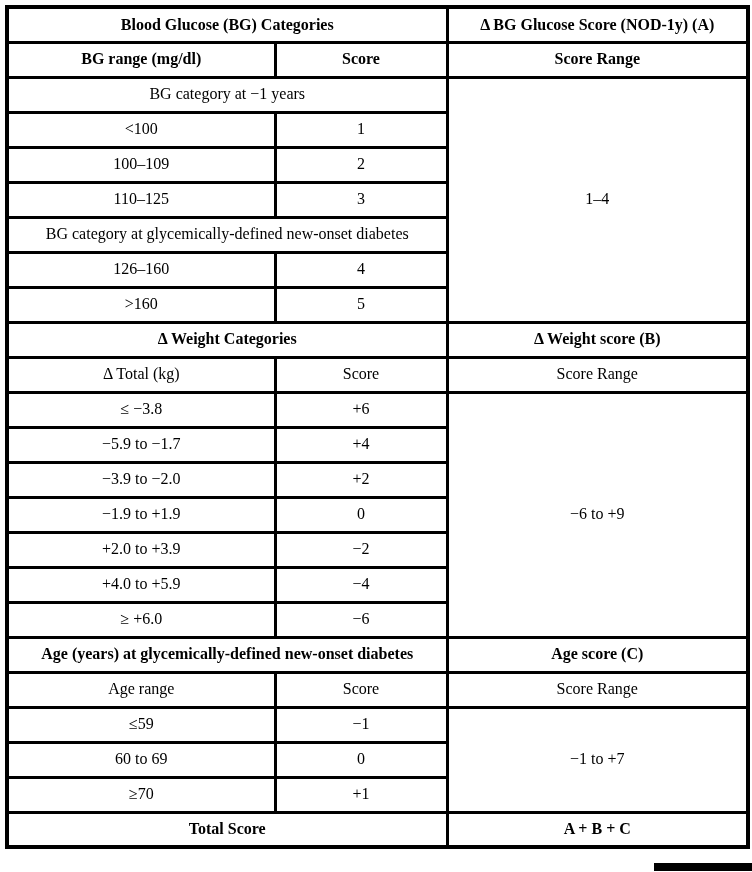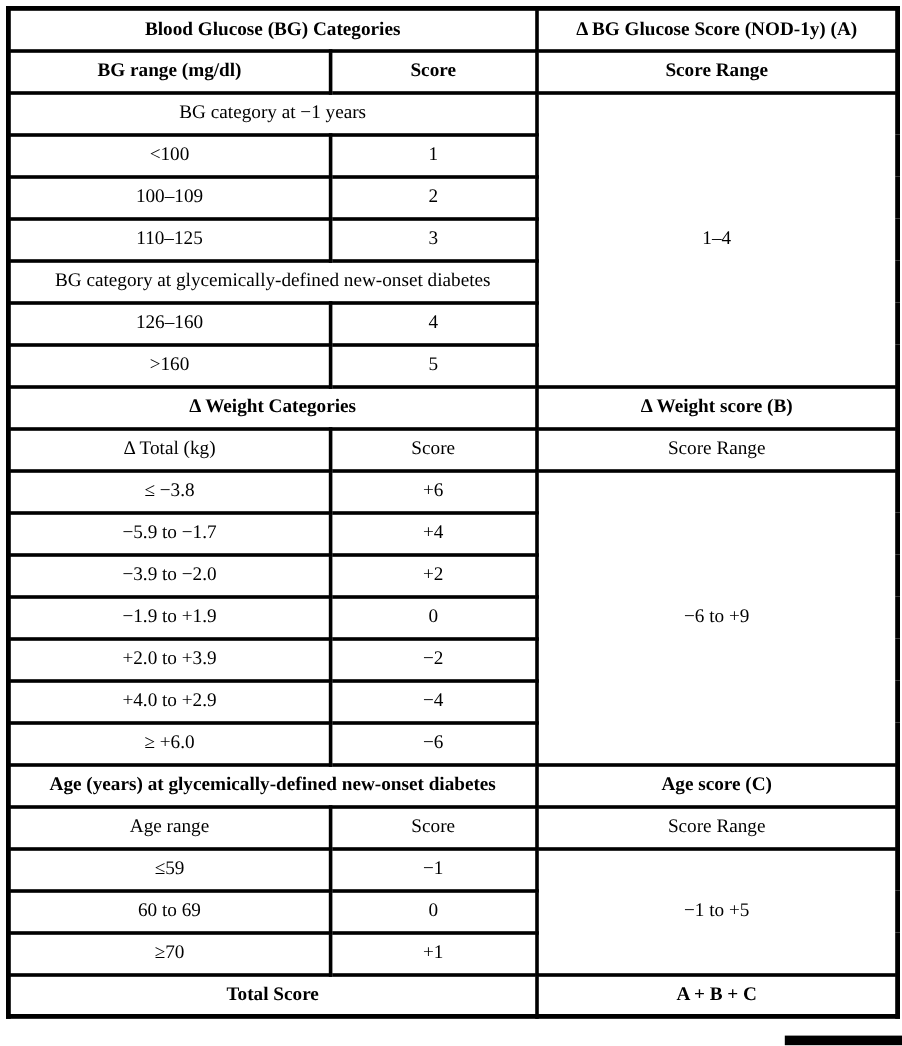--- a/index.html
+++ b/index.html
@@ -118,40 +118,40 @@
     </tr>
     <tr>
       <td>−1.9 to +1.9</td>
       <td>0</td>
     </tr>
     <tr>
       <td>+2.0 to +3.9</td>
       <td>−2</td>
     </tr>
     <tr>
-      <td>+4.0 to +2.9</td>
+      <td>+4.0 to +5.9</td>
       <td>−4</td>
     </tr>
     <tr>
       <td>≥ +6.0</td>
       <td>−6</td>
     </tr>
     <tr>
       <td class="b" colspan="2">Age (years) at glycemically-defined new-onset diabetes</td>
       <td class="b">Age score (C)</td>
     </tr>
     <tr>
       <td>Age range</td>
       <td>Score</td>
       <td>Score Range</td>
     </tr>
     <tr>
       <td>≤59</td>
       <td>−1</td>
-      <td rowspan="3">−1 to +5</td>
+      <td rowspan="3">−1 to +7</td>
     </tr>
     <tr>
       <td>60 to 69</td>
       <td>0</td>
     </tr>
     <tr>
       <td>≥70</td>
       <td>+1</td>
     </tr>
     <tr>

